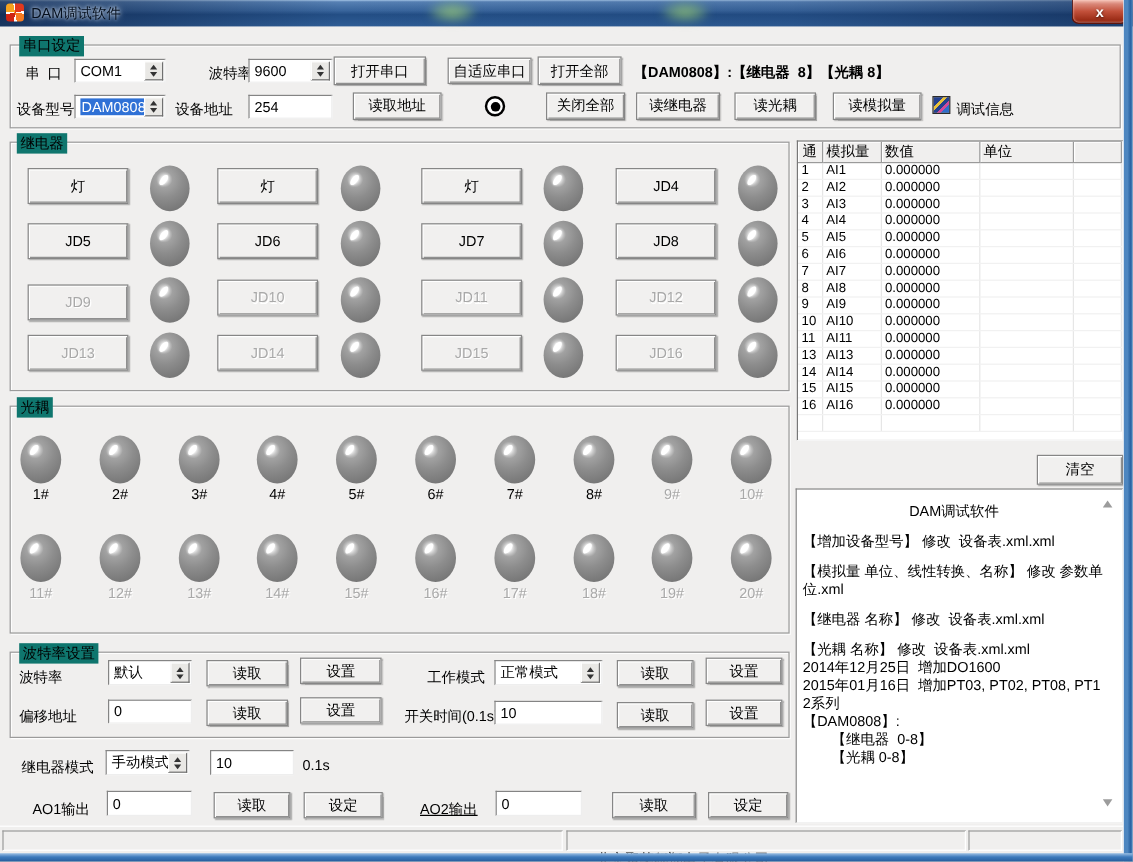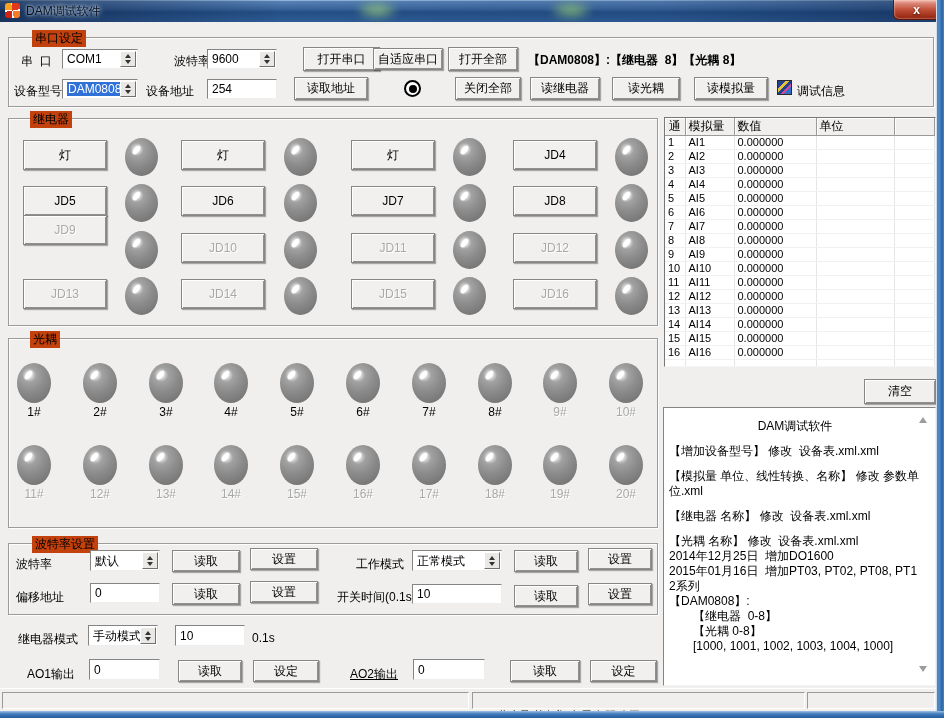--- a/index.html
+++ b/index.html
@@ -20,21 +20,21 @@
     border-radius:0 0 6px 6px;display:flex;align-items:center;justify-content:center;
     background:linear-gradient(180deg,#f3beb2 0%,#d98677 18%,#c2503a 50%,#93250f 95%);
     color:#fff;font-weight:bold;font-size:12px;text-shadow:0 1px 2px rgba(0,0,0,.6);box-shadow:inset 0 0 2px #ffd7cd;}
   
   .edge-right{position:absolute;left:936px;top:0;width:8px;height:718px;
     background:linear-gradient(90deg,#cfdff0 0 1px,#4d86c0 1px 45%,#2b64a3 75%,#4d86c0);}
   .edge-bottom{position:absolute;left:0;top:711px;width:944px;height:7px;
     background:linear-gradient(180deg,#9cc0e4,#3d7abc 45%,#255c9c 100%);}
   
   .groupbox{position:absolute;border:1px solid #9b9b9b;box-shadow:inset 1px 1px 0 #fdfdfd,1px 1px 0 #fdfdfd;}
-  .grouplabel{position:absolute;background:#c2410c;padding:0 3px;white-space:pre;margin-left:16px;}
+  .grouplabel{position:absolute;background:#0f766e;padding:0 3px;white-space:pre;}
   .lbl{position:absolute;white-space:pre;}
   .bold{font-weight:bold;}
   .btn{position:absolute;display:flex;align-items:center;justify-content:center;box-sizing:border-box;
     background:#f1f0ef;border:1px solid #868686;white-space:pre;cursor:default;
     box-shadow:inset 1px 1px 0 #ffffff,inset -1px -1px 0 #8f8f8f,1px 1px 1px rgba(0,0,0,.3);}
   .field{position:absolute;box-sizing:border-box;background:#fff;border:1px solid;
     border-color:#848484 #eeeeee #eeeeee #848484;}
   .field .val{position:absolute;left:4px;top:50%;transform:translateY(-50%);white-space:pre;}
   .combo .val{right:17px;overflow:hidden;}
   .combo .val.sel{background:#2f71d6;color:#fff;padding:0 1px;}
@@ -105,21 +105,21 @@
       </span>
   </div>
   <span class="lbl" style="left:174px;top:53px;">波特率</span>
   <div class="field combo" style="left:207px;top:49px;width:70px;height:20px;">
     <span class="val">9600</span>
     <span class="arrowbtn">
         <i class="tri-up"></i>
         <i class="tri-dn"></i>
       </span>
   </div>
-  <div class="btn" style="left:303px;top:47px;width:77px;height:24px;">打开串口</div>
+  <div class="btn" style="left:278px;top:47px;width:77px;height:24px;">打开串口</div>
   <div class="btn" style="left:373px;top:48px;width:70px;height:22px;">自适应串口</div>
   <div class="btn" style="left:448px;top:47px;width:70px;height:24px;">打开全部</div>
   <span class="lbl bold" style="left:528px;top:52px;">【DAM0808】:【继电器  8】【光耦 8】</span>
 
   <span class="lbl" style="left:14px;top:83px;">设备型号</span>
   <div class="field combo" style="left:62px;top:79px;width:76px;height:20px;">
     <span class="val sel">DAM0808</span>
     <span class="arrowbtn">
         <i class="tri-up"></i>
         <i class="tri-dn"></i>
@@ -148,21 +148,21 @@
       <div class="btn" style="left: 504px; top: 21px; width: 84px; height: 30px;">JD4</div>
       <div class="led" style="left: 606px; top: 19px;"></div>
       <div class="btn" style="left: 14px; top: 67px; width: 84px; height: 30px;">JD5</div>
       <div class="led" style="left: 116px; top: 65px;"></div>
       <div class="btn" style="left: 172px; top: 67px; width: 84px; height: 30px;">JD6</div>
       <div class="led" style="left: 275px; top: 65px;"></div>
       <div class="btn" style="left: 342px; top: 67px; width: 84px; height: 30px;">JD7</div>
       <div class="led" style="left: 444px; top: 65px;"></div>
       <div class="btn" style="left: 504px; top: 67px; width: 84px; height: 30px;">JD8</div>
       <div class="led" style="left: 606px; top: 65px;"></div>
-      <div class="btn dis" style="left: 14px; top: 96px; width: 84px; height: 30px;">JD9</div>
+      <div class="btn dis" style="left: 14px; top: 118px; width: 84px; height: 30px;">JD9</div>
       <div class="led" style="left: 116px; top: 112px;"></div>
       <div class="btn dis" style="left: 172px; top: 114px; width: 84px; height: 30px;">JD10</div>
       <div class="led" style="left: 275px; top: 112px;"></div>
       <div class="btn dis" style="left: 342px; top: 114px; width: 84px; height: 30px;">JD11</div>
       <div class="led" style="left: 444px; top: 112px;"></div>
       <div class="btn dis" style="left: 504px; top: 114px; width: 84px; height: 30px;">JD12</div>
       <div class="led" style="left: 606px; top: 112px;"></div>
       <div class="btn dis" style="left: 14px; top: 160px; width: 84px; height: 30px;">JD13</div>
       <div class="led" style="left: 116px; top: 158px;"></div>
       <div class="btn dis" style="left: 172px; top: 160px; width: 84px; height: 30px;">JD14</div>
@@ -259,27 +259,20 @@
           <tr>
             <td>10</td>
             <td>AI10</td>
             <td>0.000000</td>
             <td></td>
             <td></td>
           </tr>
           <tr>
             <td>11</td>
             <td>AI11</td>
-            <td>0.000000</td>
-            <td></td>
-            <td></td>
-          </tr>
-          <tr>
-            <td>12</td>
-            <td>AI12</td>
             <td>0.000000</td>
             <td></td>
             <td></td>
           </tr>
           <tr>
             <td>13</td>
             <td>AI13</td>
             <td>0.000000</td>
             <td></td>
             <td></td>
@@ -365,21 +358,20 @@
       <div class="log-line center" style="">DAM调试软件</div>
       <div class="log-line gap" style="">【增加设备型号】 修改  设备表.xml.xml</div>
       <div class="log-line gap" style="">【模拟量 单位、线性转换、名称】 修改 参数单位.xml</div>
       <div class="log-line gap" style="">【继电器 名称】 修改  设备表.xml.xml</div>
       <div class="log-line gap" style="">【光耦 名称】 修改  设备表.xml.xml</div>
       <div class="log-line" style="">2014年12月25日  增加DO1600</div>
       <div class="log-line" style="">2015年01月16日  增加PT03, PT02, PT08, PT12系列</div>
       <div class="log-line" style="">【DAM0808】:</div>
       <div class="log-line" style="">　　【继电器  0-8】</div>
       <div class="log-line" style="">　　【光耦 0-8】</div>
-      <div class="log-line" style="">　　[1000, 1001, 1002, 1003, 1004, 1000]</div>
     </div>
   <div class="scr up" style="position:absolute;left:919px;top:413px;"></div>
   <div class="scr dn" style="position:absolute;left:919px;top:666px;"></div>
 
   <div class="groupbox" style="left:8px;top:543px;width:648px;height:70px;"></div>
   <span class="grouplabel" style="left:16px;top:536px;">波特率设置</span>
 
   <span class="lbl" style="left:16px;top:556px;">波特率</span>
   <div class="field combo" style="left:90px;top:550px;width:70px;height:21px;">
     <span class="val">默认</span>

